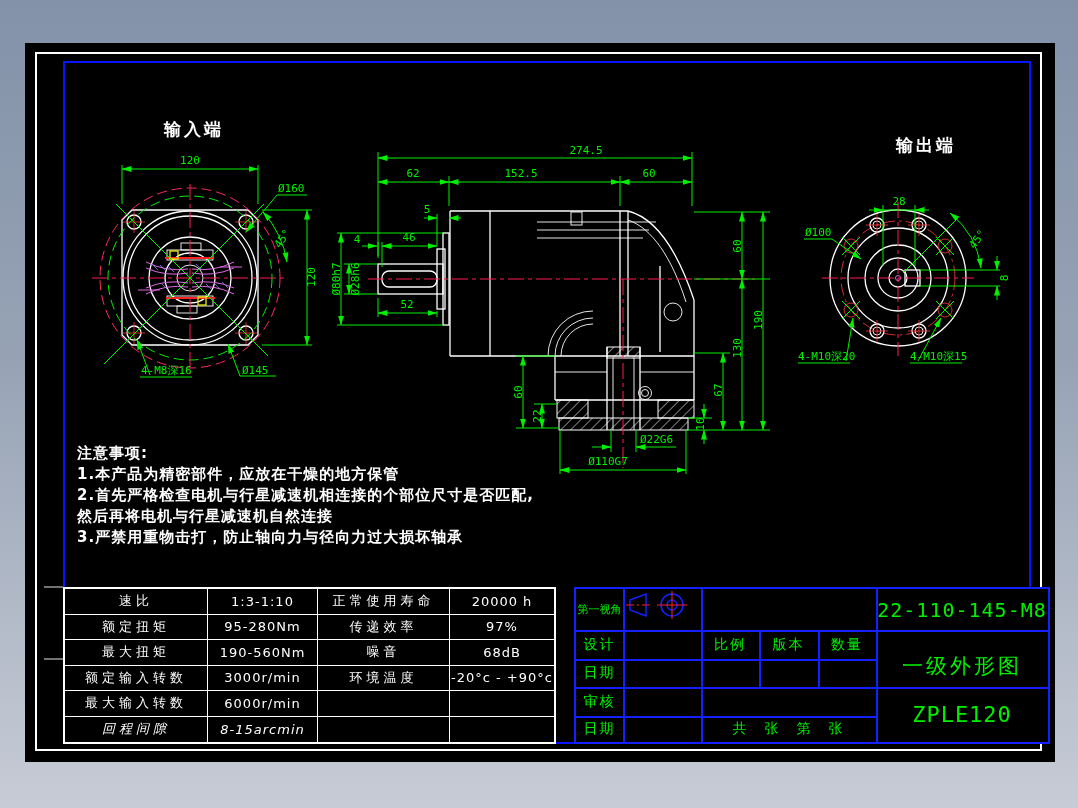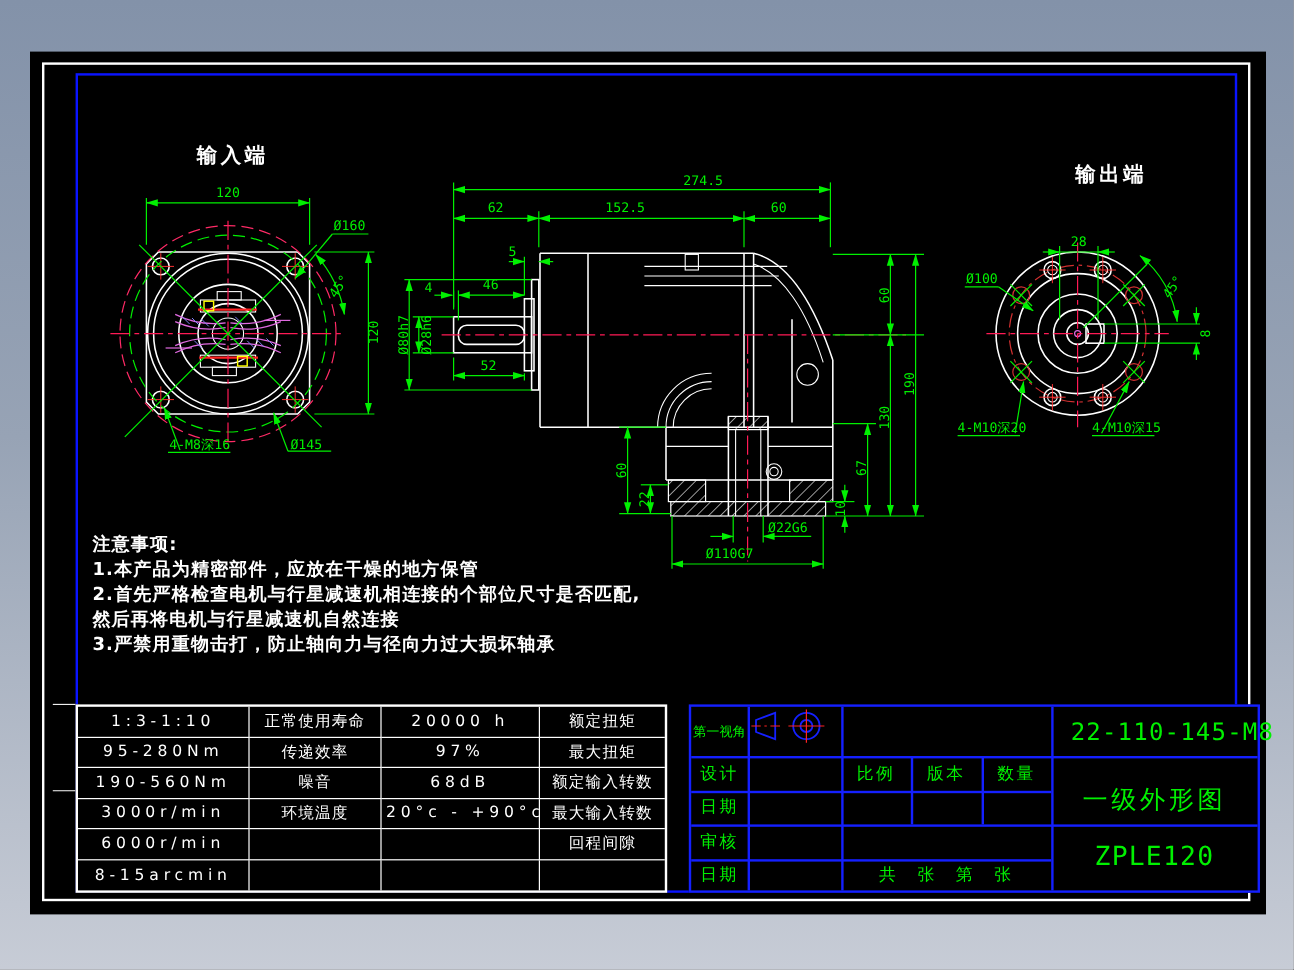--- a/index.html
+++ b/index.html
@@ -30,21 +30,21 @@
   .vtitle{position:absolute;color:#fff;font-size:17px;font-weight:bold;letter-spacing:3px;white-space:nowrap;}
   .notes{position:absolute;left:77px;top:443px;color:#fff;font-size:15px;font-weight:bold;line-height:21px;letter-spacing:1px;white-space:nowrap;}
   
   .spec{position:absolute;left:63px;top:587px;width:493px;height:157px;display:grid;
         grid-template-columns:143px 110px 132px 1fr;grid-auto-rows:1fr;
         border:2px solid #fff;box-sizing:border-box;background:#000;}
   .sc{border-right:1.5px solid #fff;border-bottom:1.5px solid #fff;color:#fff;
       display:flex;align-items:center;justify-content:center;font-size:13px;
       letter-spacing:1px;white-space:nowrap;overflow:hidden;}
   .sc:nth-child(4n){border-right:none;}
-  .sc:nth-child(n+21){border-bottom:none;}
+  .sc:nth-child(n+21){border-bottom:none;font-style:italic;}
   .sc:nth-child(4n+1),.sc:nth-child(4n+3){letter-spacing:4px;}
   
   .tb{position:absolute;left:555px;top:587px;width:476px;height:157px;
       border:2px solid #1420ff;box-sizing:border-box;color:#00f000;background:#000;margin-left:19px;}
   .tbl{position:absolute;background:#1420ff;}
   .tbt{position:absolute;display:flex;align-items:center;justify-content:center;
        white-space:nowrap;font-size:14px;letter-spacing:2px;}
   .big{font-size:20px;font-family:"DejaVu Sans Mono",monospace;letter-spacing:1px;}
   .cjkbig{font-size:21px;letter-spacing:3px;}
   .proj{position:absolute;left:50px;top:2px;}
@@ -354,20 +354,21 @@
 
 <div class="notes">
   <div>注意事项:</div>
   <div>1.本产品为精密部件，应放在干燥的地方保管</div>
   <div>2.首先严格检查电机与行星减速机相连接的个部位尺寸是否匹配,</div>
   <div>然后再将电机与行星减速机自然连接</div>
   <div>3.严禁用重物击打，防止轴向力与径向力过大损坏轴承</div>
 </div>
 
 <div class="spec">
+  <div class="sc">速比</div>
   <div class="sc">1:3-1:10</div>
   <div class="sc">正常使用寿命</div>
   <div class="sc">20000 h</div>
   <div class="sc">额定扭矩</div>
   <div class="sc">95-280Nm</div>
   <div class="sc">传递效率</div>
   <div class="sc">97%</div>
   <div class="sc">最大扭矩</div>
   <div class="sc">190-560Nm</div>
   <div class="sc">噪音</div>
@@ -409,16 +410,16 @@
 
   <div class="tbt" style="left:0;top:0;width:47px;height:41px;font-size:11px;letter-spacing:0;">第一视角</div>
   <div class="tbt" style="left:0;top:41px;width:47px;height:29px;">设计</div>
   <div class="tbt" style="left:0;top:70px;width:47px;height:28px;">日期</div>
   <div class="tbt" style="left:0;top:98px;width:47px;height:29px;">审核</div>
   <div class="tbt" style="left:0;top:127px;width:47px;height:26px;">日期</div>
   <div class="tbt" style="left:125px;top:41px;width:58px;height:29px;">比例</div>
   <div class="tbt" style="left:183px;top:41px;width:59px;height:29px;">版本</div>
   <div class="tbt" style="left:242px;top:41px;width:58px;height:29px;">数量</div>
   <div class="tbt" style="left:125px;top:127px;width:175px;height:26px;">共　张　第　张</div>
-  <div class="tbt big" style="left:300px;top:0;width:172px;height:41px;padding-left:15px;">22-110-145-M8</div>
+  <div class="tbt big" style="left:300px;top:0;width:172px;height:41px;">22-110-145-M8</div>
   <div class="tbt cjkbig" style="left:300px;top:41px;width:172px;height:71px;">一级外形图</div>
   <div class="tbt big" style="left:300px;top:98px;width:172px;height:55px;font-size:22px;">ZPLE120</div>
 </div>
 
 </body></html>

